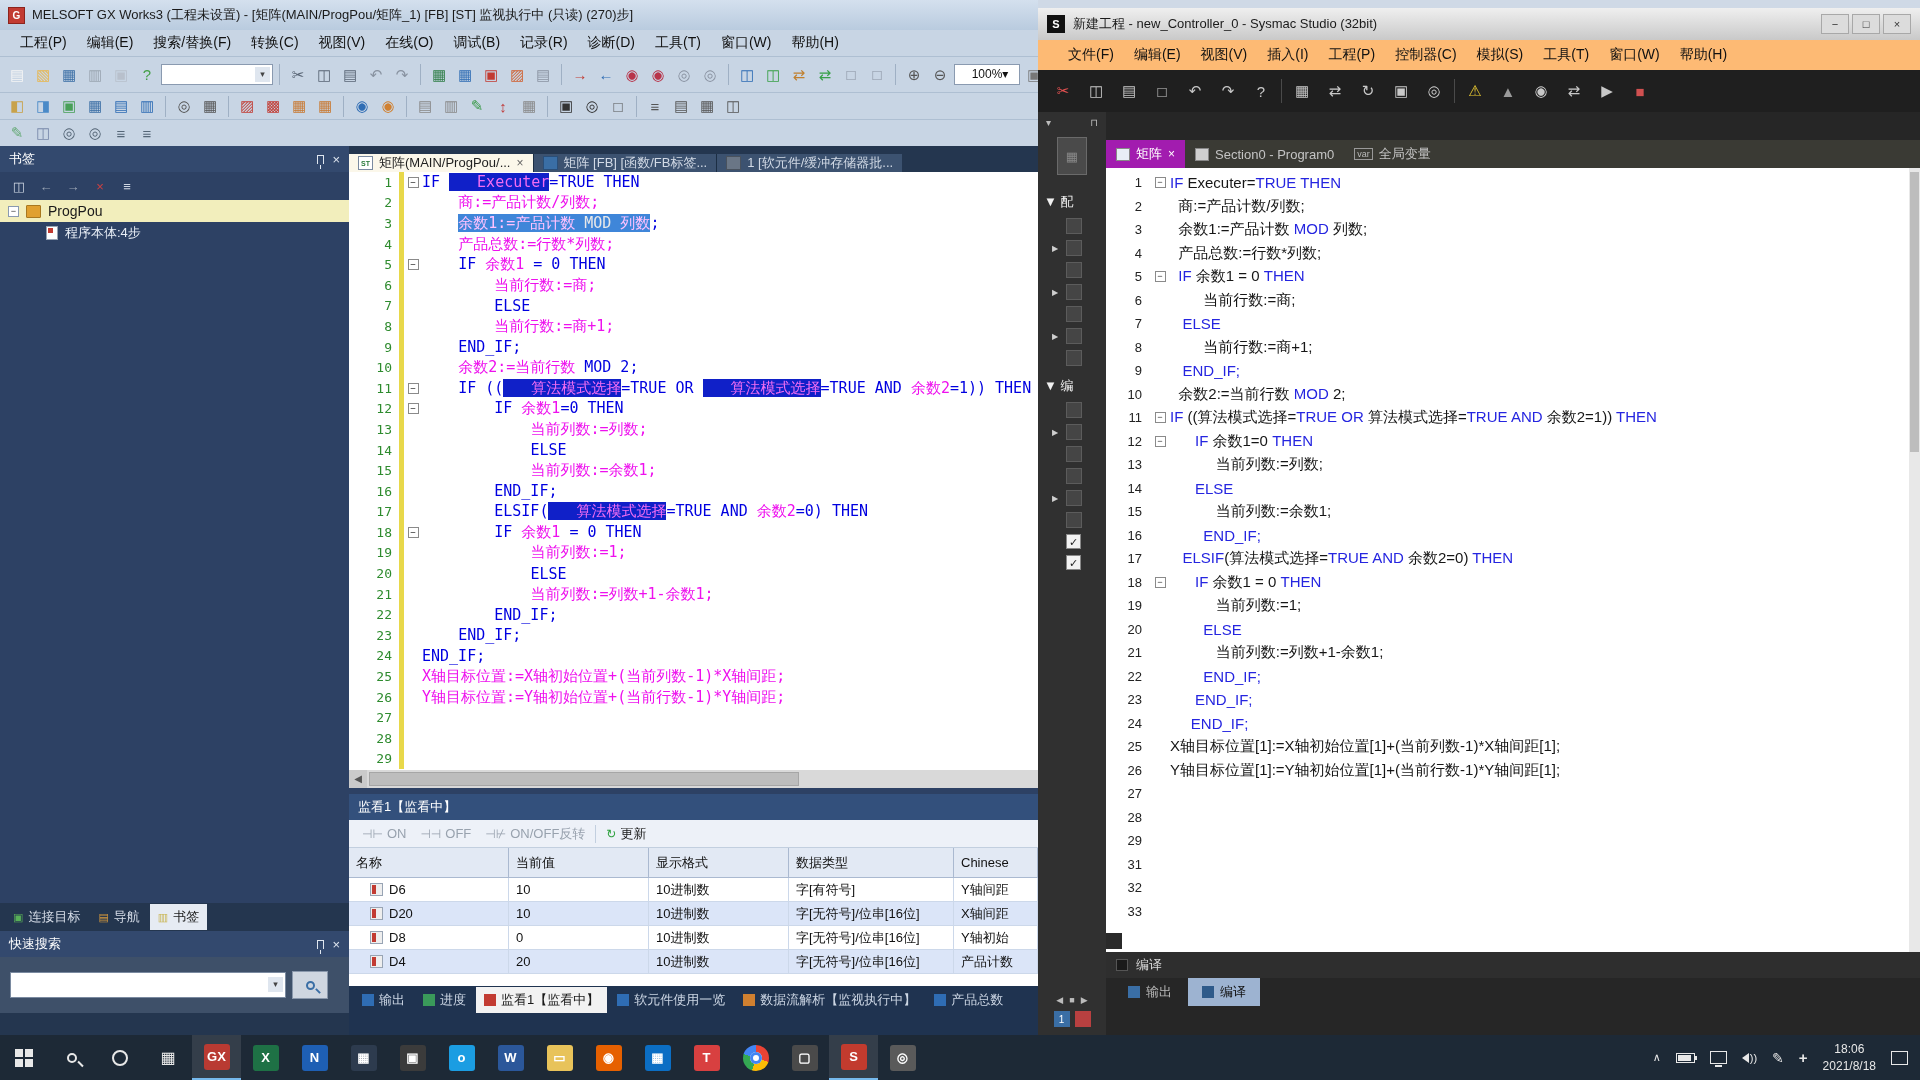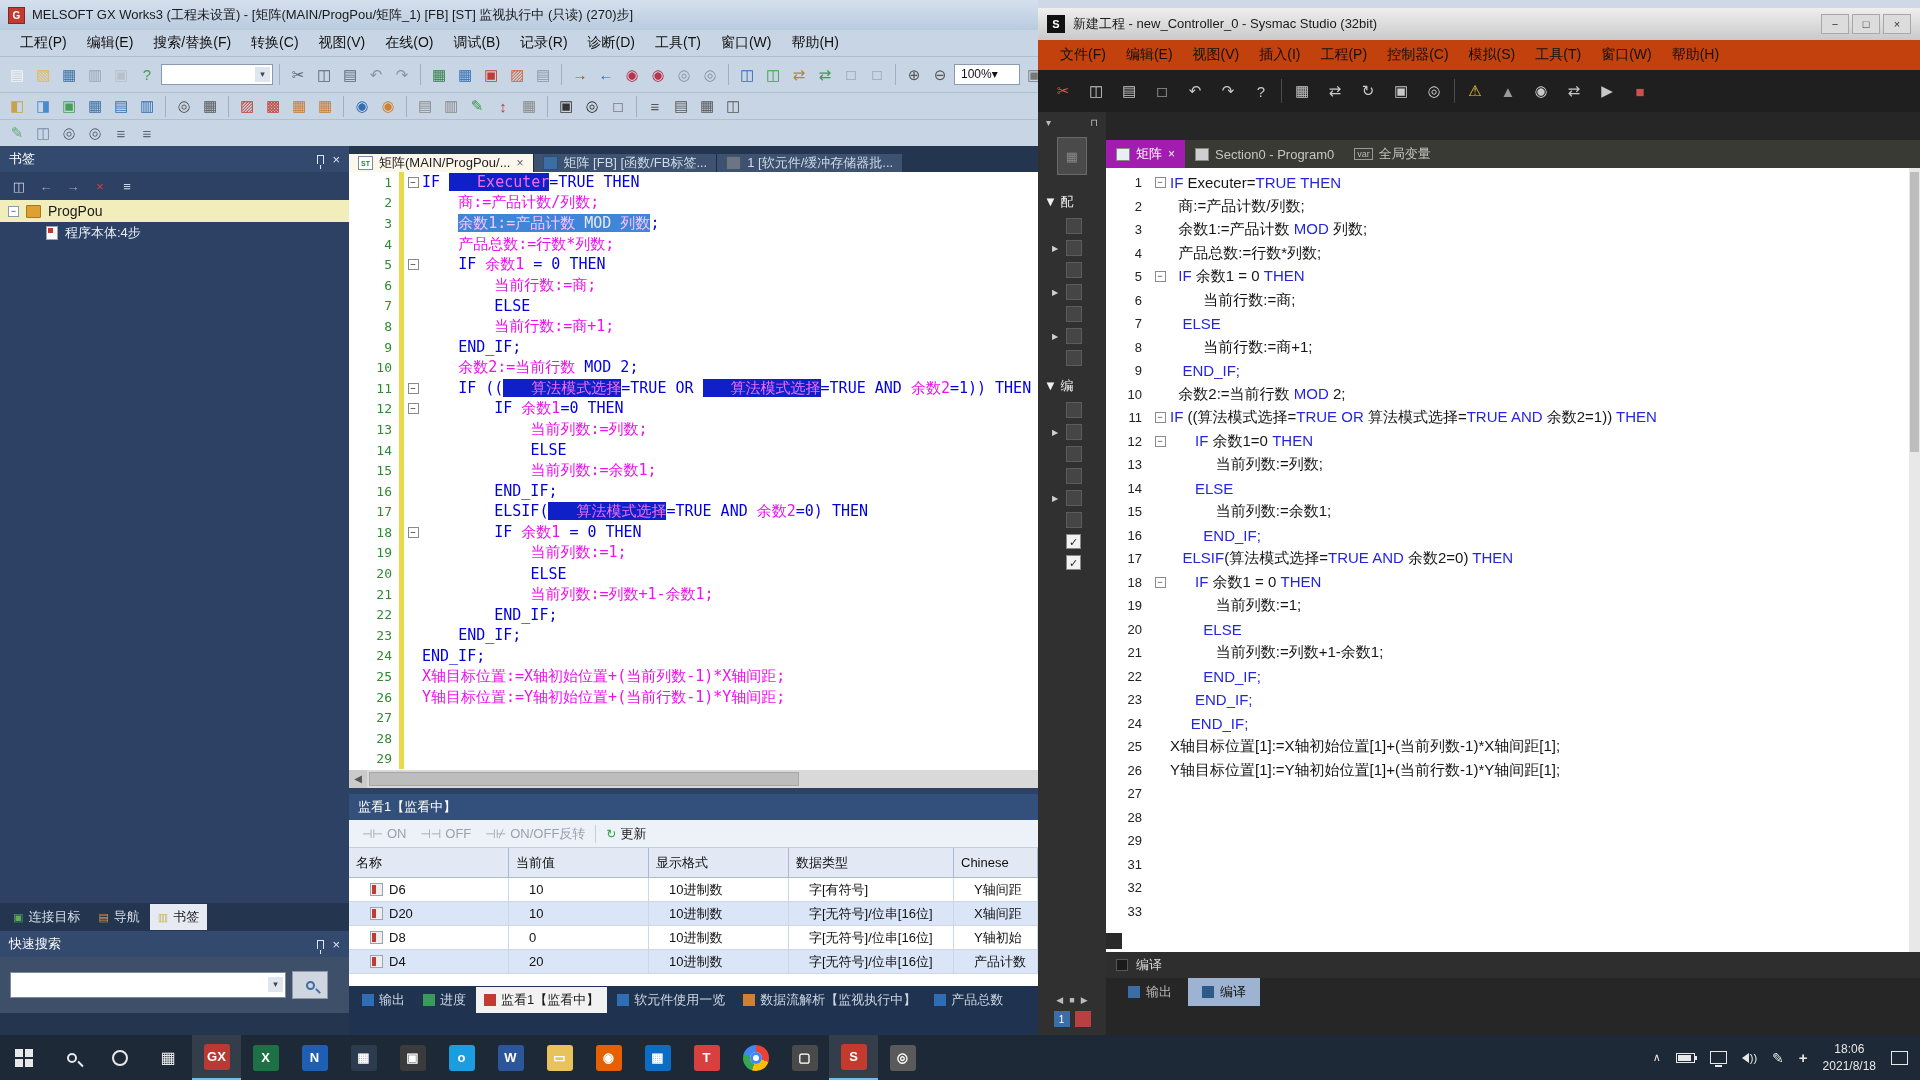--- a/index.html
+++ b/index.html
@@ -22,21 +22,21 @@
   .gx-tb1 { top:56px; width:1038px; height:36px; }
   .gx-tb2 { top:92px; width:1038px; height:27px; }
   .gx-tb3 { top:119px; width:1038px; height:27px; }
   .tbi { width:24px; height:23px; display:flex; align-items:center; justify-content:center;
     font-size:15px; border:1px solid transparent; flex:none; }
   .tb-sep { width:1px; height:21px; background:#9fb0c4; margin:0 4px; flex:none; }
   .tb-combo { width:112px; height:21px; background:#fff; border:1px solid #8a9ab0; position:relative; flex:none; }
   .tb-combo .car, .qs-input .car { position:absolute; right:2px; top:2px; width:15px; height:15px;
     background:#dfe6ef; color:#444; font-size:9px; text-align:center; line-height:15px; }
   .tb-zoom { width:66px; height:21px; background:#fff; border:1px solid #8a9ab0; position:relative;
-    font-size:12px; padding:2px 0 0 6px; flex:none; }
+    font-size:12px; padding:2px 0 0 6px; flex:none;text-align:center; }
 
   
   .panel-hdr { position:absolute; left:0; top:146px; width:349px; height:26px; background:#33496e;
     color:#fff; font-size:13px; display:flex; align-items:center; padding:0 9px; }
   .hdr-right { margin-left:auto; display:flex; gap:8px; align-items:center; }
   .icon-pin { width:7px; height:9px; border:1px solid #dfe6ef; border-bottom:none; position:relative; }
   .icon-pin::after { content:""; position:absolute; left:2px; top:9px; width:1px; height:4px; background:#dfe6ef; }
   .icon-close { color:#dfe6ef; font-size:13px; line-height:13px; }
   .panel-tb { position:absolute; left:0; top:172px; width:349px; height:28px; background:#2d4164;
     display:flex; align-items:center; gap:5px; padding:0 8px; }
@@ -112,21 +112,21 @@
   .wtb-item { display:flex; align-items:center; gap:4px; padding:2px 6px; color:#98a2ae; }
   .wtb-item.en { color:#1a1a1a; }
   .wtb-g { font-size:12px; }
   .wtb-item.en .wtb-g { color:#2ca03c; }
   .wtb-sep { width:1px; height:18px; background:#c2cfdf; margin:0 2px; }
 
   .watch-table { position:absolute; left:349px; top:848px; width:689px; height:138px; background:#fff; overflow:hidden; }
   .wrow { display:flex; height:24px; font-size:13px; border-bottom:1px solid #ccd8ea; background:#fff; }
   .wrow.hdr { height:30px; background:#e2e9f4; border-bottom:1px solid #aab9d0; }
   .wrow.alt { background:#dbe5f8; }
-  .wcell { padding:0 20px; display:flex; align-items:center; border-right:1px solid #ccd8ea;
+  .wcell { padding:0 7px; display:flex; align-items:center; border-right:1px solid #ccd8ea;
     overflow:hidden; white-space:nowrap; flex:none; }
   .wc0 { width:160px; padding-left:21px; } .wc1 { width:140px; } .wc2 { width:140px; }
   .wc3 { width:165px; } .wc4 { flex:1; }
   .wrow.hdr .wcell { border-right:1px solid #aab9d0; padding-left:7px; }
   .wicon { width:13px; height:13px; background:#eee; border:1px solid #98a4b4; position:relative;
     margin-right:6px; flex:none; }
   .wicon::after { content:""; position:absolute; left:1px; top:1px; width:4px; height:9px; background:#c23b32; }
 
   .gx-btabs { position:absolute; left:349px; top:986px; width:689px; height:27px; background:#1f3350;
     display:flex; align-items:center; gap:2px; padding:0 5px; font-size:13px; }
@@ -139,22 +139,22 @@
   .topstrip { position:absolute; left:1038px; top:0; width:882px; height:8px; background:#cfd9e6; }
   .sm { position:absolute; left:1038px; top:8px; width:882px; height:1027px; background:#262626; }
   .sm-title { position:absolute; left:0; top:0; width:882px; height:32px;
     background:linear-gradient(#efefef,#c9c9c9); display:flex; align-items:center; gap:8px;
     padding:0 9px; font-size:13px; color:#1a1a1a; }
   .sm-appicon { width:18px; height:18px; background:#111; color:#fff; font-size:11px; font-weight:bold;
     display:flex; align-items:center; justify-content:center; flex:none; }
   .sm-winbtns { margin-left:auto; display:flex; gap:3px; }
   .winbtn { width:28px; height:20px; background:#dcdcdc; border:1px solid #a8a8a8; font-size:11px;
     display:flex; align-items:center; justify-content:center; color:#333; }
-  .sm-menu { position:absolute; left:0; top:32px; width:882px; height:30px; background:#c2410c;
-    display:flex; align-items:center; padding-left:12px; font-size:14px; }
+  .sm-menu { position:absolute; left:0; top:32px; width:882px; height:30px; background:#fdba74;
+    display:flex; align-items:center; padding-left:20px; font-size:14px; }
   .sm-tb { position:absolute; left:0; top:62px; width:882px; height:42px; background:#1f1f1f;
     display:flex; align-items:center; gap:7px; padding:0 12px; }
   .smi { width:26px; height:26px; display:flex; align-items:center; justify-content:center; font-size:15px; }
   .sm-sep { width:1px; height:24px; background:#4a4a4a; }
 
   .sm-rail { position:absolute; left:0; top:104px; width:68px; height:923px; background:#303030;
     color:#ccc; overflow:hidden; }
   .rail-hdr { display:flex; justify-content:space-between; padding:5px 8px; font-size:10px; color:#bbb; }
   .rail-film { width:30px; height:38px; background:#4a4a4a; border:1px solid #6a6a6a; margin:4px auto 10px;
     display:flex; align-items:center; justify-content:center; color:#888; font-size:13px; }

